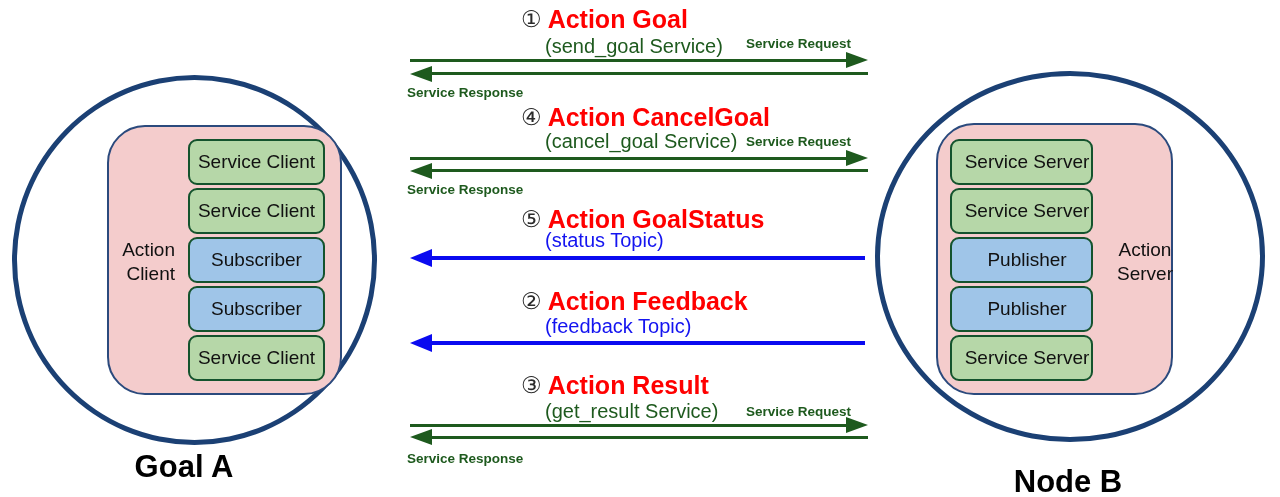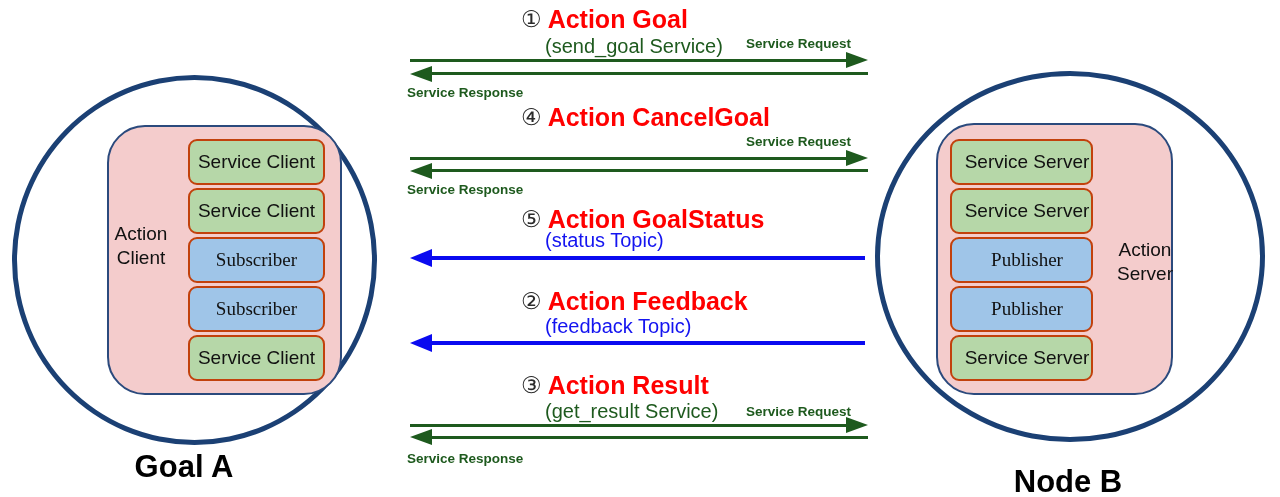--- a/index.html
+++ b/index.html
@@ -27,34 +27,34 @@
     border-radius:38px;
     box-sizing:border-box;
   }
   .body-a{left:107px;top:125px;width:235px;height:270px;}
   .body-b{left:936px;top:123px;width:237px;height:272px;}
   .role-label{
     position:absolute;
     font-size:19px;line-height:24px;
     color:#111111;text-align:center;
   }
-  .role-a{left:107px;top:222px;width:68px;}
+  .role-a{left:107px;top:238px;width:68px;text-align:right;}
   .role-b{left:1093px;top:238px;width:80px;padding-left:12px;}
   .comp{
     position:absolute;
-    border:2px solid #c2410c;
+    border:2px solid #14532d;
     border-radius:9px;
     box-sizing:border-box;
     height:46px;
     display:flex;align-items:center;justify-content:center;
     font-size:19px;color:#111111;
     white-space:nowrap;
   }
   .comp-green{background:#b6d7a8;}
-  .comp-blue{background:#9fc5e8;font-family:Liberation Serif, serif;}
+  .comp-blue{background:#9fc5e8;}
   .ca{left:188px;width:137px;}
   .cb{left:950px;width:143px;padding-left:11px;}
   .row0{top:139px;} .row1{top:188px;} .row2{top:237px;} .row3{top:286px;} .row4{top:335px;}
   .node-name{
     position:absolute;top:449px;width:200px;
     text-align:center;
     font-size:31px;font-weight:bold;color:#000000;
   }
   .name-a{left:84px;}
   .name-b{left:968px;margin-top:15px;}
@@ -135,20 +135,21 @@
   <div class="svc svc-req" style="top:36px">Service Request</div>
   <div class="aline" style="left:410px;top:59px;width:437px"></div>
   <div class="head-right" style="left:846px;top:52px"></div>
   <div class="head-left" style="left:410px;top:66px"></div>
   <div class="aline" style="left:431px;top:72px;width:437px"></div>
   <div class="svc svc-resp" style="top:85px">Service Response</div>
 
   <div class="ix-title" style="top:103px">
     <span class="ix-num">④</span><span>Action CancelGoal</span>
   </div>
+  <div class="ix-sub green-text" style="top:130px">(cancel_goal Service)</div>
   <div class="svc svc-req" style="top:134px">Service Request</div>
   <div class="aline" style="left:410px;top:157px;width:437px"></div>
   <div class="head-right" style="left:846px;top:150px"></div>
   <div class="head-left" style="left:410px;top:163px"></div>
   <div class="aline" style="left:431px;top:169px;width:437px"></div>
   <div class="svc svc-resp" style="top:182px">Service Response</div>
 
   <div class="ix-title" style="top:205px">
     <span class="ix-num">⑤</span><span>Action GoalStatus</span>
   </div>

